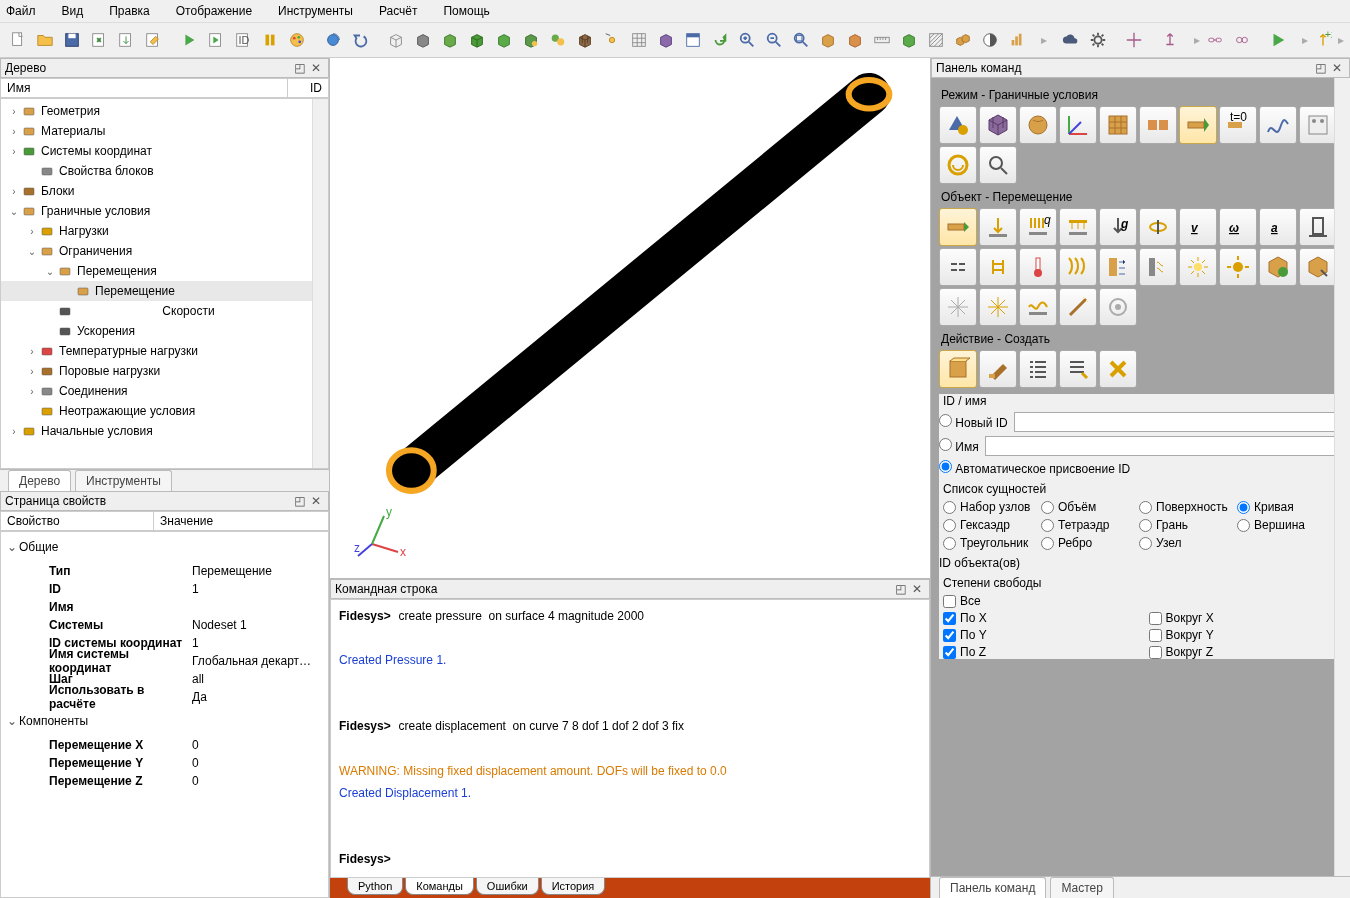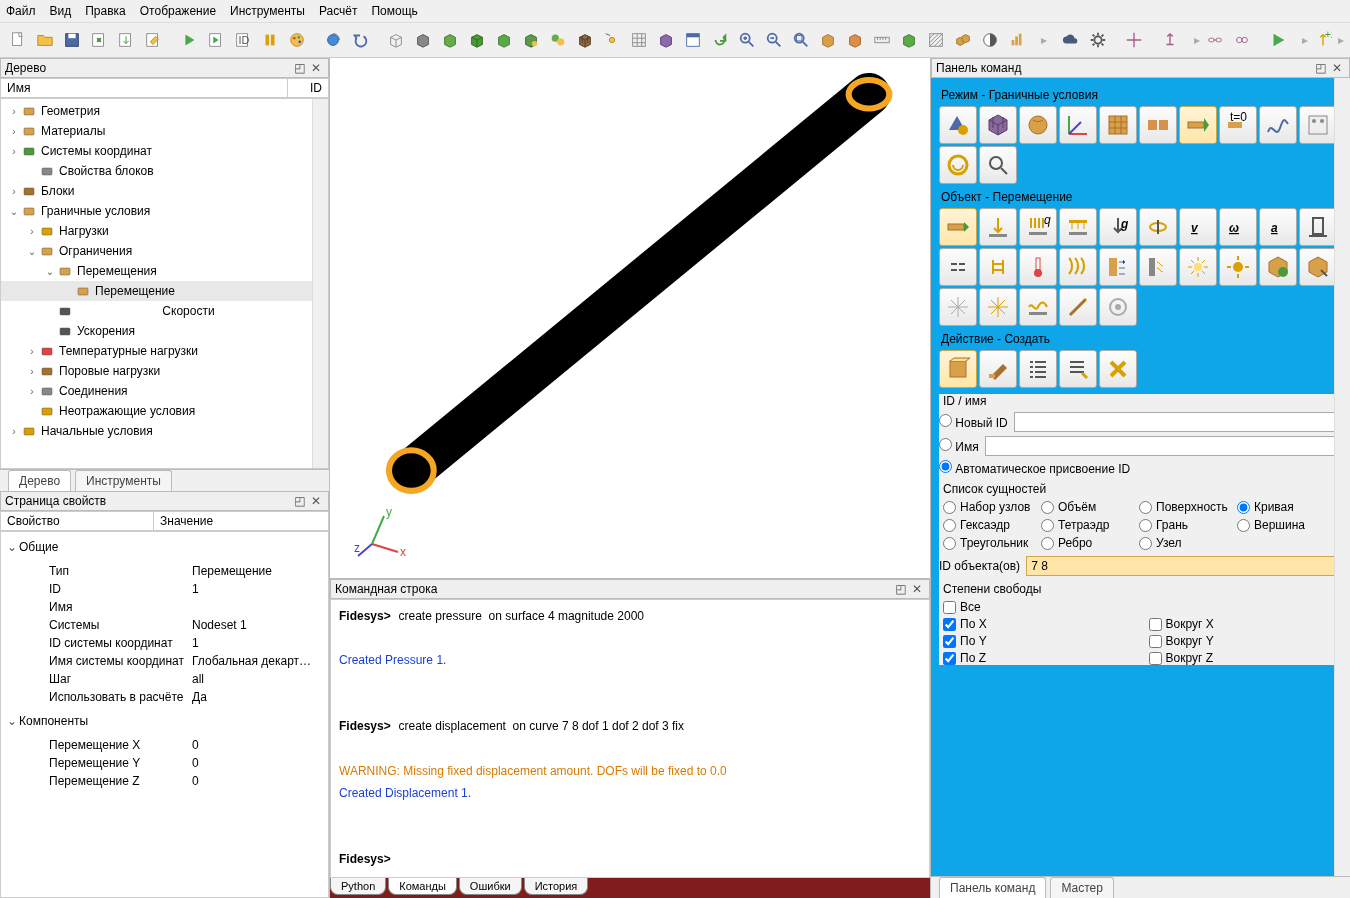--- a/index.html
+++ b/index.html
@@ -1,19 +1,19 @@
 <!DOCTYPE html>
 <html><head>
 <meta charset="utf-8">
 <style>
 * { box-sizing:border-box; margin:0; padding:0; font-family:Tahoma,Arial,sans-serif; font-size:12px; color:#000; }
 body { width:1350px; height:898px; background:#f0f0f0; overflow:hidden; position:relative; }
 
 
-.menubar { height:22px; background:#f0f0f0; display:flex; align-items:center; padding:0 6px; gap:14px; }
+.menubar { height:22px; background:#f0f0f0; display:flex; align-items:center; padding:0 6px; gap:26px; }
 .menubar span { cursor:default; }
 
 
 .toolbar { height:36px; background:#f0f0f0; border-top:1px solid #ddd; border-bottom:1px solid #ccc; display:flex; align-items:center; padding:0 6px; gap:3px; }
 .toolbar .sep { width:6px; }
 .tbtn { width:24px; height:24px; display:flex; align-items:center; justify-content:center; border:1px solid transparent; border-radius:2px; }
 .tbtn svg { width:18px; height:18px; }
 
 
 .paneltitle { height:20px; background:#efefef; border:1px solid #bbb; display:flex; align-items:center; padding:0 4px; font-size:12px; color:#555; }
@@ -44,41 +44,41 @@
 .tabs { height:22px; background:#f0f0f0; border-top:1px solid #bbb; display:flex; align-items:flex-end; padding-left:8px; gap:4px; }
 .tab { padding:3px 10px; border:1px solid #bbb; border-bottom:none; background:#f5f5f5; border-radius:3px 3px 0 0; font-size:12px; color:#444; }
 .tab.active { background:#fff; }
 
 
 .prophdr { display:flex; background:#fff; border:1px solid #ccc; height:20px; }
 .prophdr > div { padding:2px 6px; }
 .prophdr .pc1 { width:153px; border-right:1px solid #ccc; }
 .props { flex:1; background:#fff; border:1px solid #ccc; overflow:auto; }
 .prow { display:flex; height:18px; align-items:center; }
-.prow .pc1 { width:185px; padding-left:18px; }
+.prow .pc1 { width:185px; padding-left:18px;font-weight:bold; }
 .prow.group .pc1 { padding-left:6px; font-weight:normal; }
 .prow.group .pexp { display:inline-block; width:12px; color:#555; }
 .prow .pc2 { flex:1; padding-left:6px; }
 .prow.sub .pc1 { padding-left:48px; }
 
 
 .viewport { flex:1; background:#fff; position:relative; overflow:hidden; }
 .axis { position:absolute; left:24px; bottom:16px; }
 
 
 .cmdpanel { height:320px; display:flex; flex-direction:column; border-top:1px solid #bbb; }
 .cmdout { flex:1; background:#fff; border:1px solid #ccc; padding:6px 8px; font-family:'Courier New',monospace; font-size:13px; overflow:auto; white-space:pre; line-height:1.7; }
 .cmdout .blue { color:#1a3fd4; }
 .cmdout .orange { color:#d97a00; }
-.cmdtabs { height:20px; background:#7f1d1d; display:flex; align-items:flex-start; padding-left:0; }
+.cmdtabs { height:20px; background:#c2410c; display:flex; align-items:flex-start; padding-left:17px; }
 .cmdtab { padding:2px 10px; border:1px solid #888; border-top:none; background:#f5f5f5; border-radius:0 0 8px 8px; margin-right:2px; font-size:11px; }
 .cmdtab.active { background:#fff; }
 
 
-.rcontent { flex:1; overflow:auto; padding:6px 8px; background:#0ea5e9; position:relative; }
+.rcontent { flex:1; overflow:auto; padding:6px 8px; background:#a3a3a3; position:relative; }
 .sectlabel { font-size:12px; margin:4px 0 4px 2px; }
 .iconrow { display:flex; gap:2px; flex-wrap:wrap; margin-bottom:6px; }
 .ibtn { width:38px; height:38px; background:linear-gradient(#fdfdfd,#e8e8e8); border:1px solid #aaa; border-radius:3px; display:flex; align-items:center; justify-content:center; }
 .ibtn.sel { background:linear-gradient(#fff4d8,#ffe6a8); border-color:#c9a74a; }
 .ibtn svg { width:26px; height:26px; }
 
 .form { background:#f0f0f0; }
 .frow { display:flex; align-items:center; margin:4px 0; gap:6px; }
 .frow label { font-size:12px; }
 .frow input[type=text] { flex:1; height:20px; border:1px solid #aaa; padding:0 4px; background:#fff; }
@@ -982,21 +982,20 @@
               <label><input type="radio" name="ent" style=""> Грань</label>
               <label><input type="radio" name="ent" style=""> Вершина</label>
               <label><input type="radio" name="ent" style=""> Треугольник</label>
               <label><input type="radio" name="ent" style=""> Ребро</label>
               <label><input type="radio" name="ent" style=""> Узел</label>
             </div>
         </div>
 
         <div class="frow">
           <span>ID объекта(ов)</span>
-          <input type="text" class="hil" value="7 8" style="">
         </div>
 
         <div class="group">
           <div class="gl">Степени свободы</div>
           <div class="checks">
             <label style="grid-column:1/3">
                 <input type="checkbox" style=""> 
                 <span>Все</span>
               </label>
             <label>

